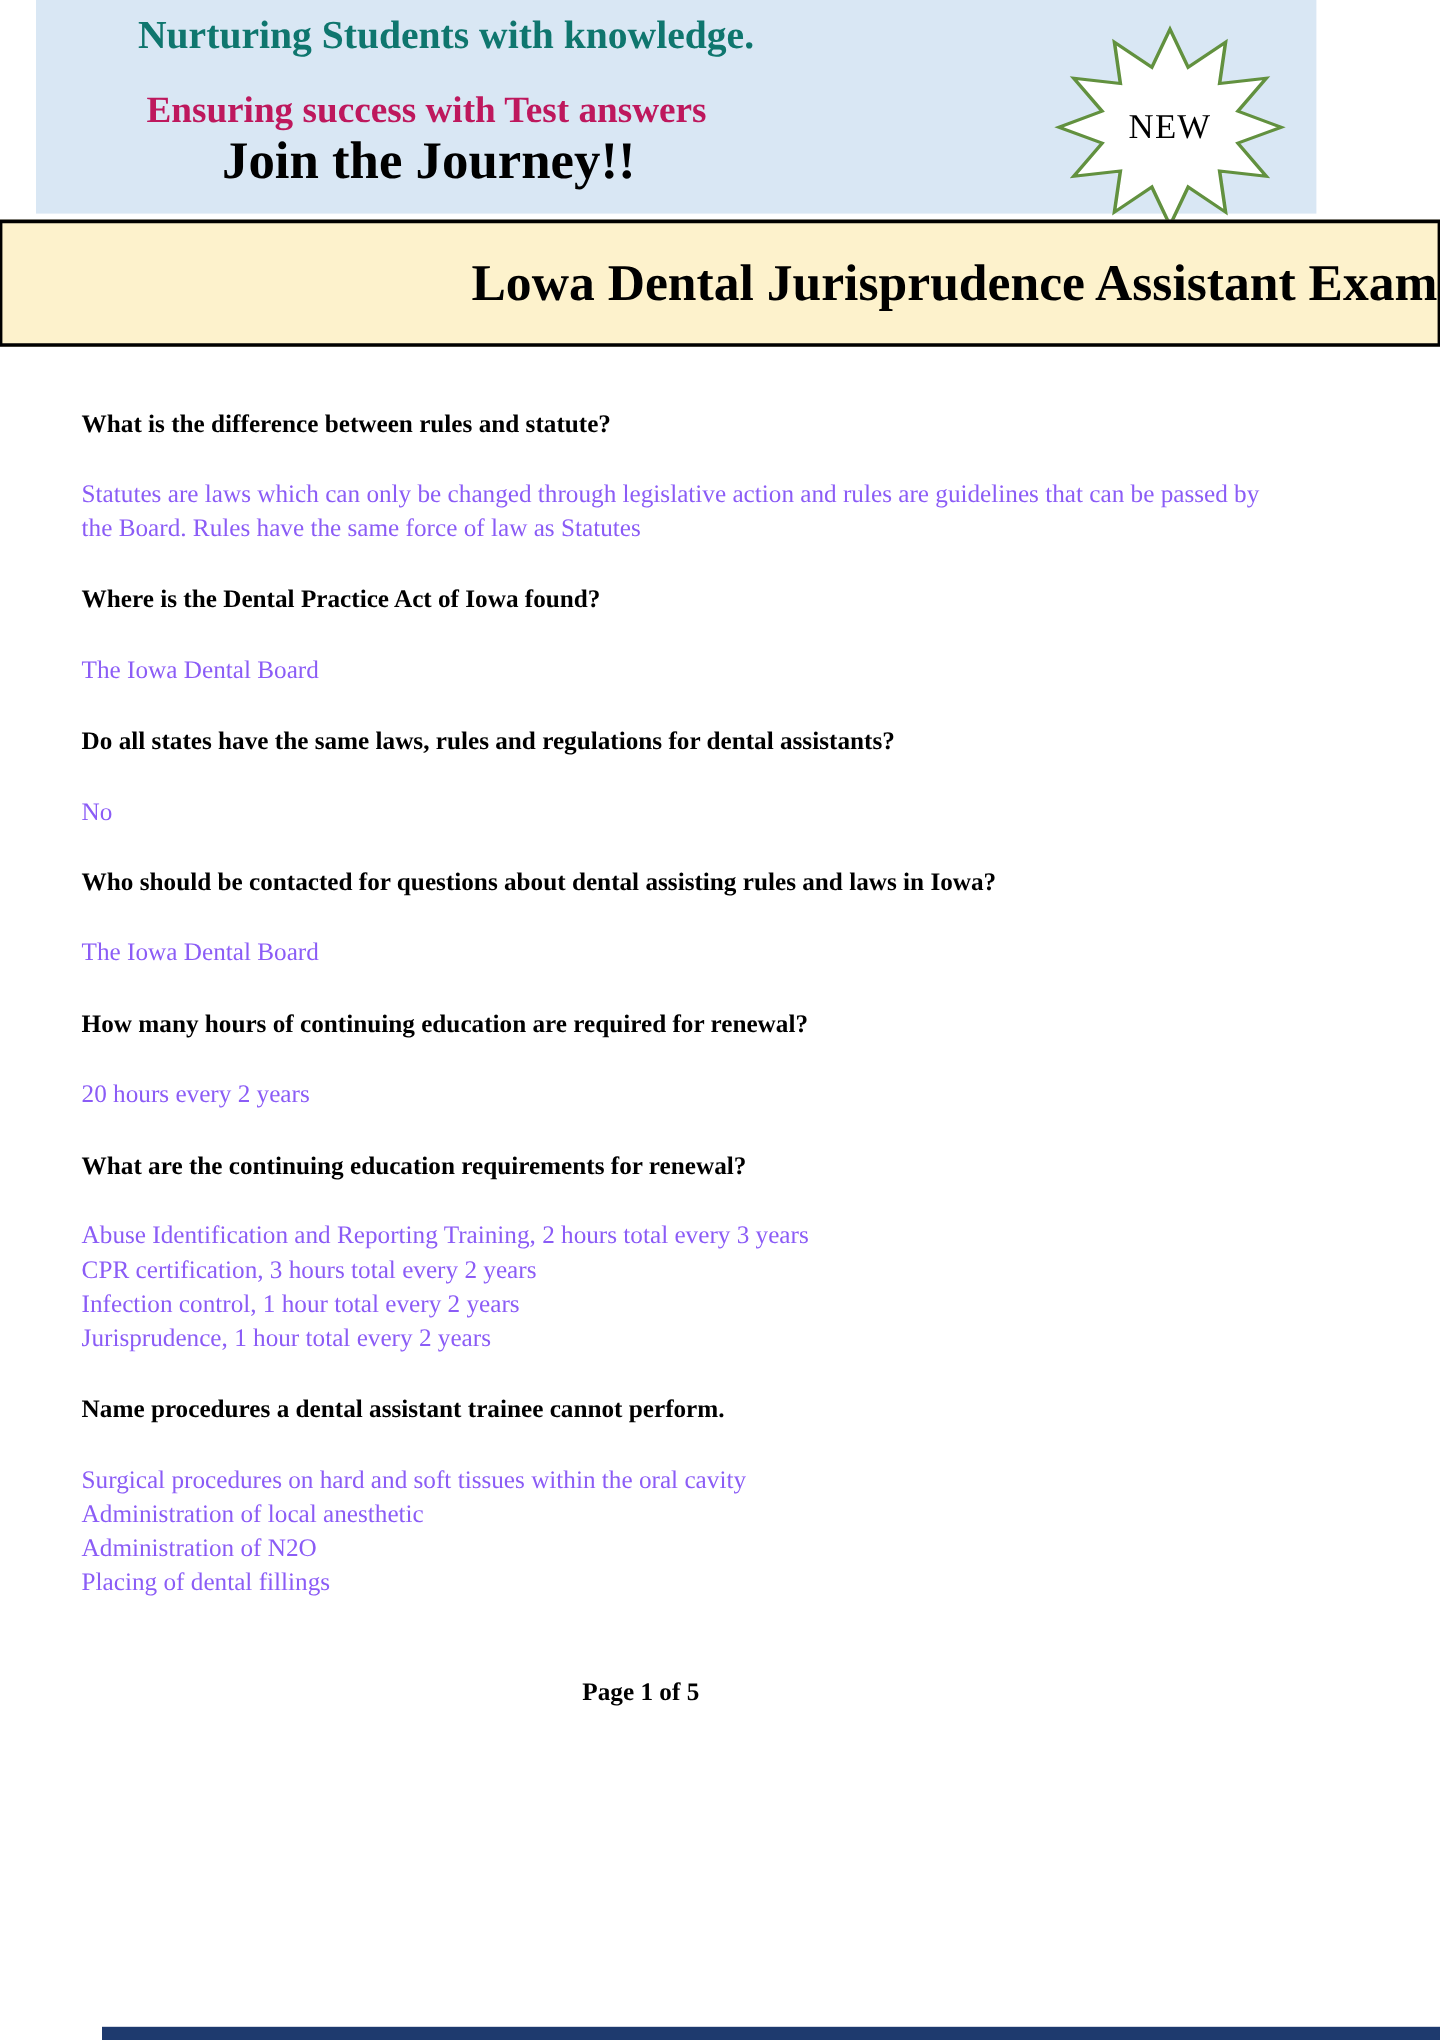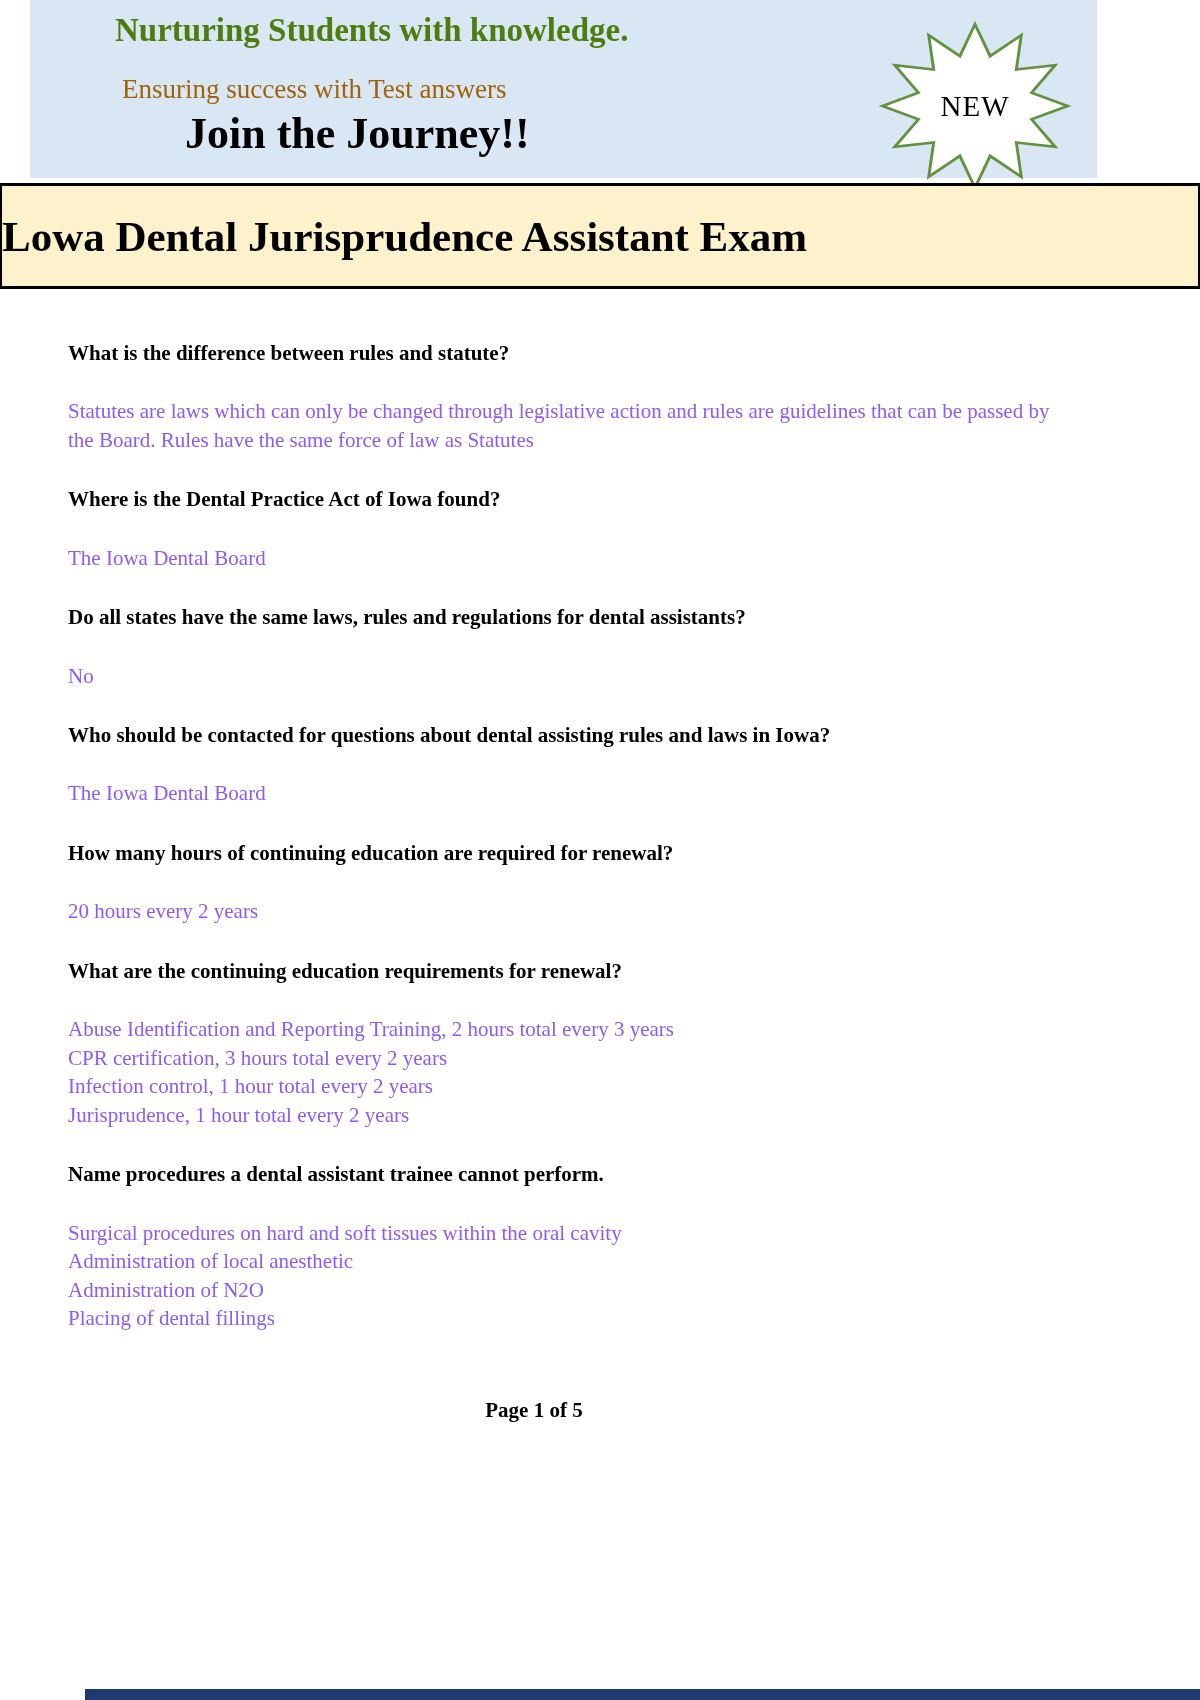--- a/index.html
+++ b/index.html
@@ -21,30 +21,30 @@
     width: 1067px;
     height: 178px;
     background: #d9e7f4;
   }
   .promo-line1 {
     position: absolute;
     left: 85px;
     top: 12px;
     font-size: 33px;
     font-weight: bold;
-    color: #4d7c0f;
+    color: #0f766e;
     margin: 0;
   }
   .promo-line2 {
     position: absolute;
     left: 92px;
     top: 74px;
-    font-size: 27px;
-    font-weight: normal;
-    color: #a16207;
+    font-size: 31px;
+    font-weight: bold;
+    color: #be185d;
     margin: 0;
   }
   .promo-line3 {
     position: absolute;
     left: 155px;
     top: 108px;
     font-size: 44px;
     font-weight: bold;
     color: #000;
     margin: 0;
@@ -74,21 +74,21 @@
     left: 0;
     top: 183px;
     width: 1196px;
     height: 100px;
     background: #fdf2cc;
     border: 2px solid #000;
     border-top-width: 3px;
     border-bottom-width: 3px;
     display: flex;
     align-items: center;
-    justify-content: flex-start;
+    justify-content: flex-end;
   }
   .title-banner h1 {
     margin: 0;
     font-size: 43px;
     font-weight: bold;
     color: #000;
   }
 
   
   .qa-body {

